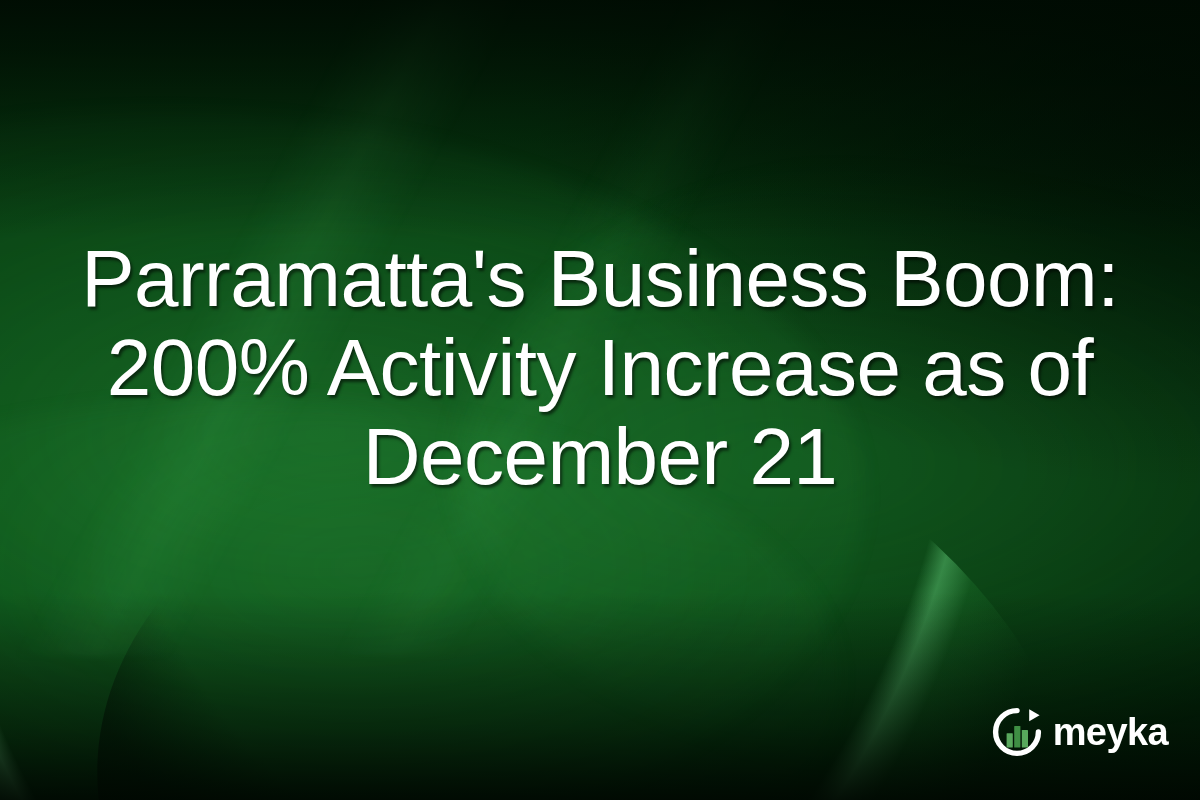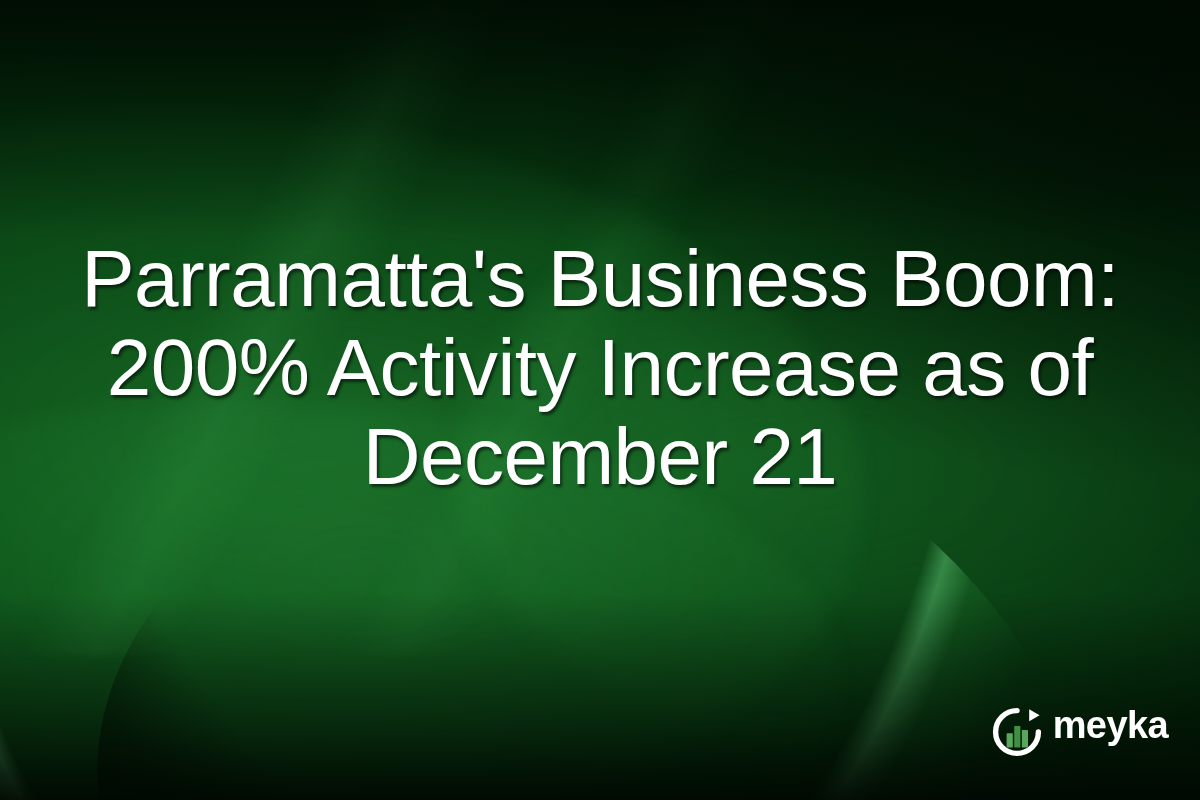--- a/index.html
+++ b/index.html
@@ -139,20 +139,21 @@
     white-space: pre-line;
     padding: 0 40px;
   }
 
   
   .logo {
     position: absolute;
     right: 30px;
     bottom: 42px;
     display: flex;
+    align-items: center;
     gap: 12px;
   }
   .logo-mark {
     width: 52px;
     height: 52px;
     display: block;
     flex: none;
   }
   .logo-word {
     color: #ffffff;

